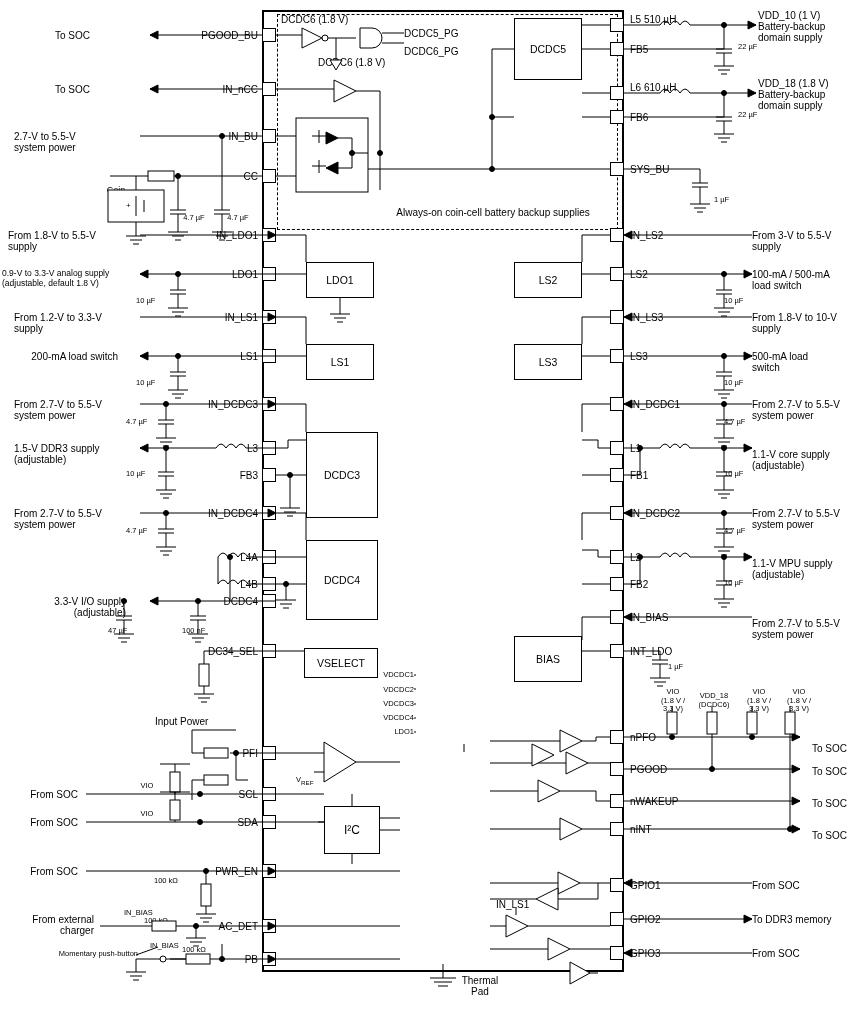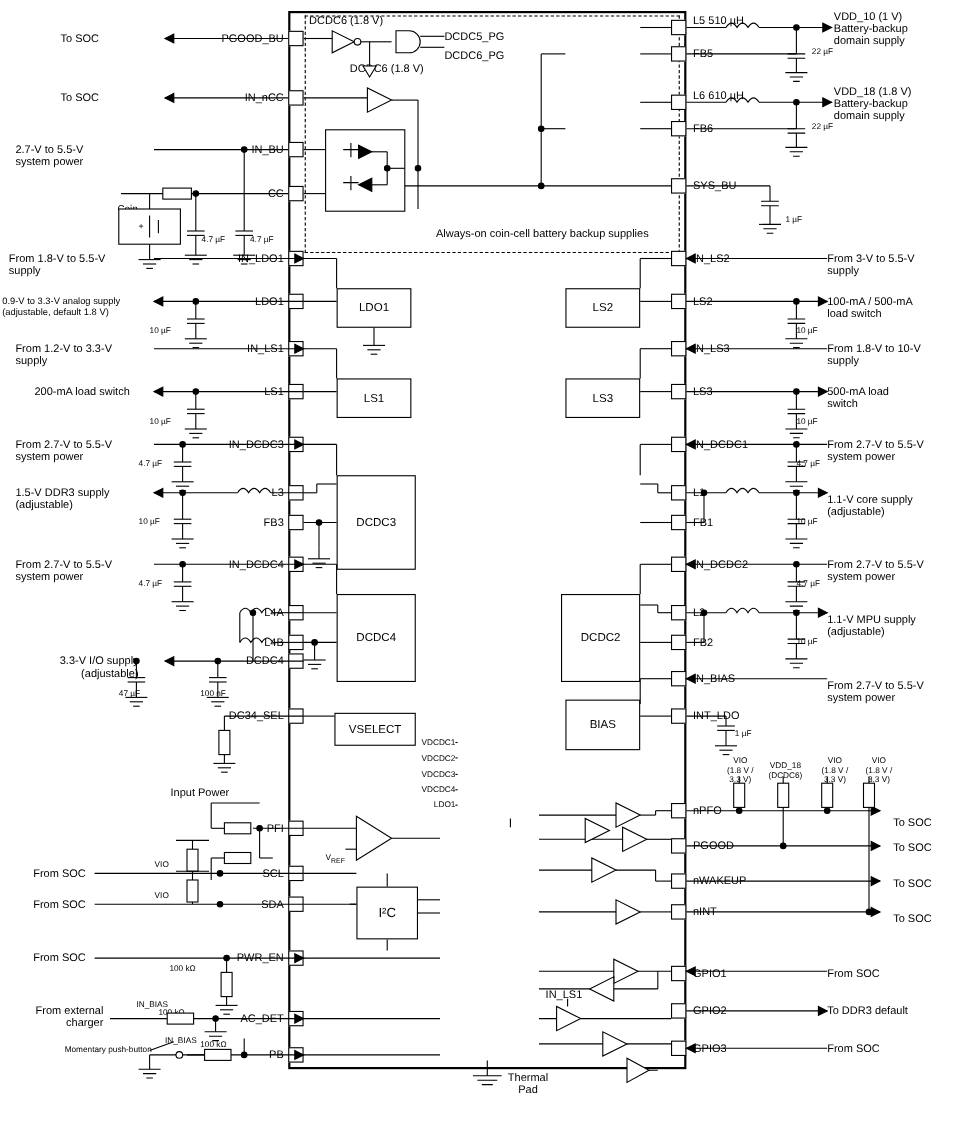--- a/index.html
+++ b/index.html
@@ -209,33 +209,33 @@
   <div class="pin" style="left:610px;top:822px;width:14px;height:14px;"></div>
   <div class="lbl" style="left:630px;top:824px;width:60px;">nINT</div>
   <div class="lbl" style="left:812px;top:830px;width:60px;">To SOC</div>
 
   <div class="pin" style="left:610px;top:878px;width:14px;height:14px;"></div>
   <div class="lbl" style="left:630px;top:880px;width:60px;">GPIO1</div>
   <div class="lbl" style="left:752px;top:880px;width:110px;">From SOC</div>
 
   <div class="pin" style="left:610px;top:912px;width:14px;height:14px;"></div>
   <div class="lbl" style="left:630px;top:914px;width:60px;">GPIO2</div>
-  <div class="lbl" style="left:752px;top:914px;width:110px;">To DDR3 default</div>
+  <div class="lbl" style="left:752px;top:914px;width:110px;">To DDR3 memory</div>
 
   <div class="pin" style="left:610px;top:946px;width:14px;height:14px;"></div>
   <div class="lbl" style="left:630px;top:948px;width:60px;">GPIO3</div>
   <div class="lbl" style="left:752px;top:948px;width:110px;">From SOC</div>
 
+  <div class="box" style="left:514px;top:18px;width:68px;height:62px;">DCDC5</div>
   <div class="box" style="left:306px;top:262px;width:68px;height:36px;">LDO1</div>
   <div class="box" style="left:514px;top:262px;width:68px;height:36px;">LS2</div>
   <div class="box" style="left:306px;top:344px;width:68px;height:36px;">LS1</div>
   <div class="box" style="left:514px;top:344px;width:68px;height:36px;">LS3</div>
   <div class="box" style="left:306px;top:432px;width:72px;height:86px;">DCDC3</div>
   <div class="box" style="left:306px;top:540px;width:72px;height:80px;">DCDC4</div>
-  <div class="box" style="left:510px;top:540px;width:72px;height:80px;">DCDC2</div>
   <div class="box" style="left:514px;top:636px;width:68px;height:46px;">BIAS</div>
   <div class="box" style="left:304px;top:648px;width:74px;height:30px;">VSELECT</div>
   <div class="box" style="left:324px;top:806px;width:56px;height:48px;font-size:12px;">I²C</div>
 
   <div class="lbl r xs" style="left:368px;top:671px;width:46px;">VDCDC1</div>
   <div class="lbl r xs" style="left:368px;top:686px;width:46px;">VDCDC2</div>
   <div class="lbl r xs" style="left:368px;top:700px;width:46px;">VDCDC3</div>
   <div class="lbl r xs" style="left:368px;top:714px;width:46px;">VDCDC4</div>
   <div class="lbl r xs" style="left:368px;top:728px;width:46px;">LDO1</div>
 

